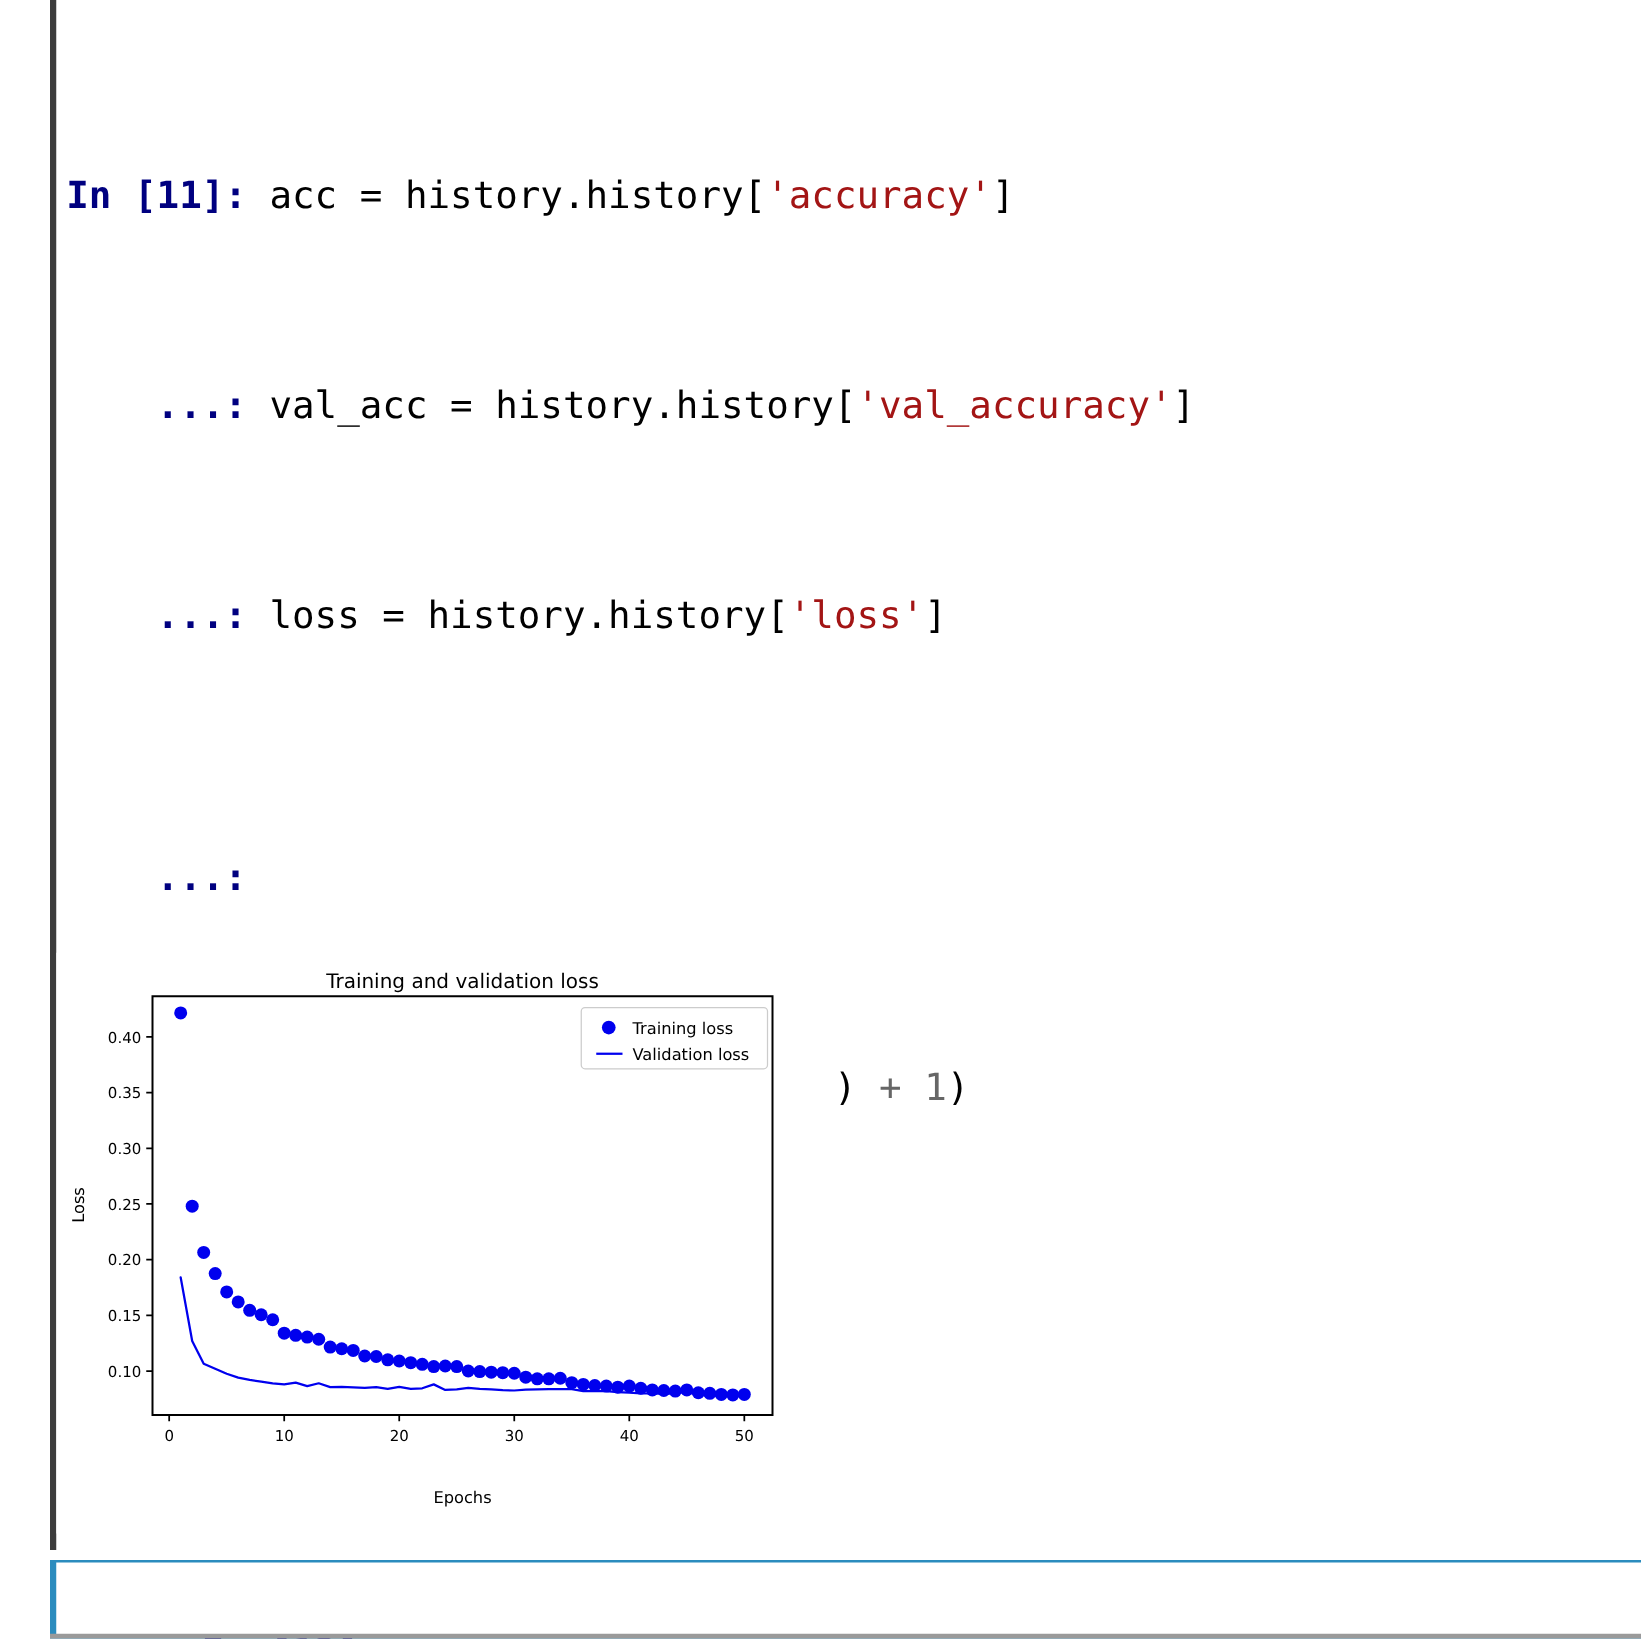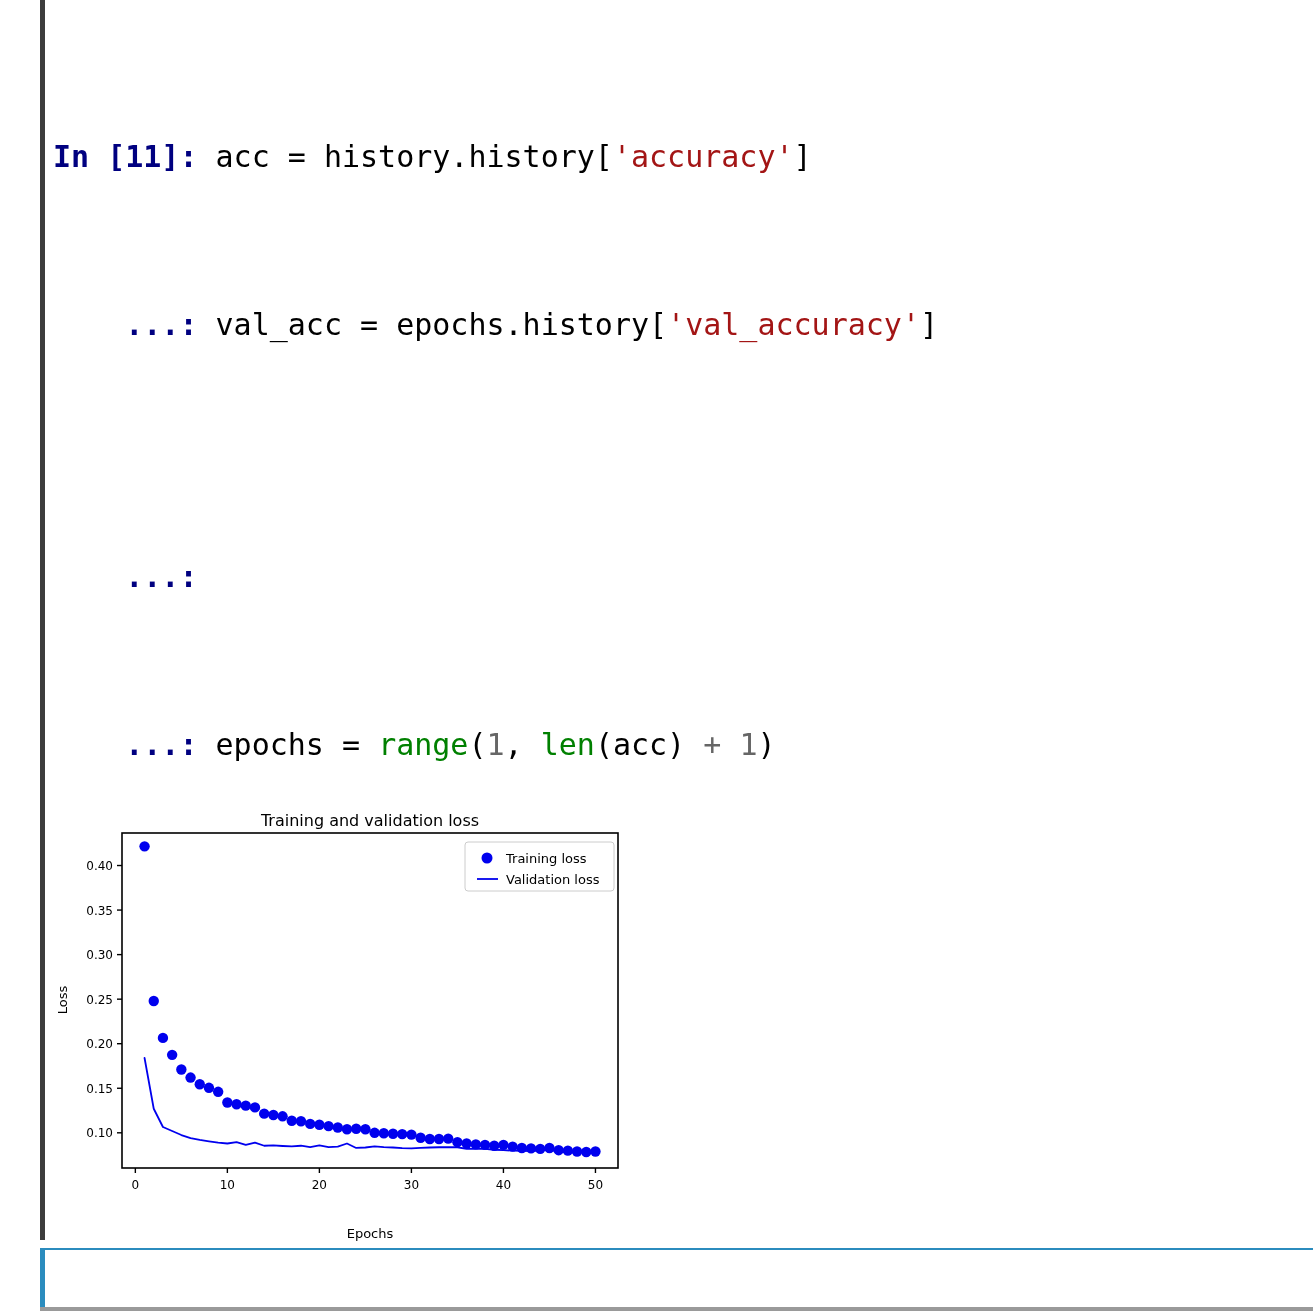--- a/index.html
+++ b/index.html
@@ -47,43 +47,44 @@
   .plain{color:#000000;}
 
   
   .code12{
     position:absolute;left:8px;top:10px;
     font-size:30px;line-height:42px;white-space:pre;
   }
 
   
   #figure-output{
-    position:absolute;left:0px;top:798px;width:620px;height:465px;
+    position:absolute;left:0px;top:762px;width:620px;height:465px;
   }
   #fig-svg{display:block;}
 
   
   #hscroll{
     position:absolute;left:0;top:1307px;width:1313px;height:4px;
     background:#9a9a9a;
   }
 </style>
 </head>
 <body>
 
 <div id="notebook">
 
   <div class="cell" id="cell-in11">
 
     <div class="code">
 
       <span class="ln"><span class="prompt">In [11]:</span><span class="plain"> acc = history.history[</span><span class="str">'accuracy'</span><span class="plain">]</span></span>
 
-      <span class="ln"><span class="cont">    ...:</span><span class="plain"> val_acc = epochs.history[</span><span class="str">'val_accuracy'</span><span class="plain">]</span></span>
-
+      <span class="ln"><span class="cont">    ...:</span><span class="plain"> val_acc = history.history[</span><span class="str">'val_accuracy'</span><span class="plain">]</span></span>
+
+      <span class="ln"><span class="cont">    ...:</span><span class="plain"> loss = history.history[</span><span class="str">'loss'</span><span class="plain">]</span></span>
 
 
       <span class="ln"><span class="cont">    ...:</span></span>
 
       <span class="ln"><span class="cont">    ...:</span><span class="plain"> epochs = </span><span class="builtin">range</span><span class="plain">(</span><span class="num">1</span><span class="plain">, </span><span class="builtin">len</span><span class="plain">(acc) </span><span class="op">+</span><span class="plain"> </span><span class="num">1</span><span class="plain">)</span></span>
 
       <span class="ln"><span class="cont">    ...:</span></span>
 
       
 

